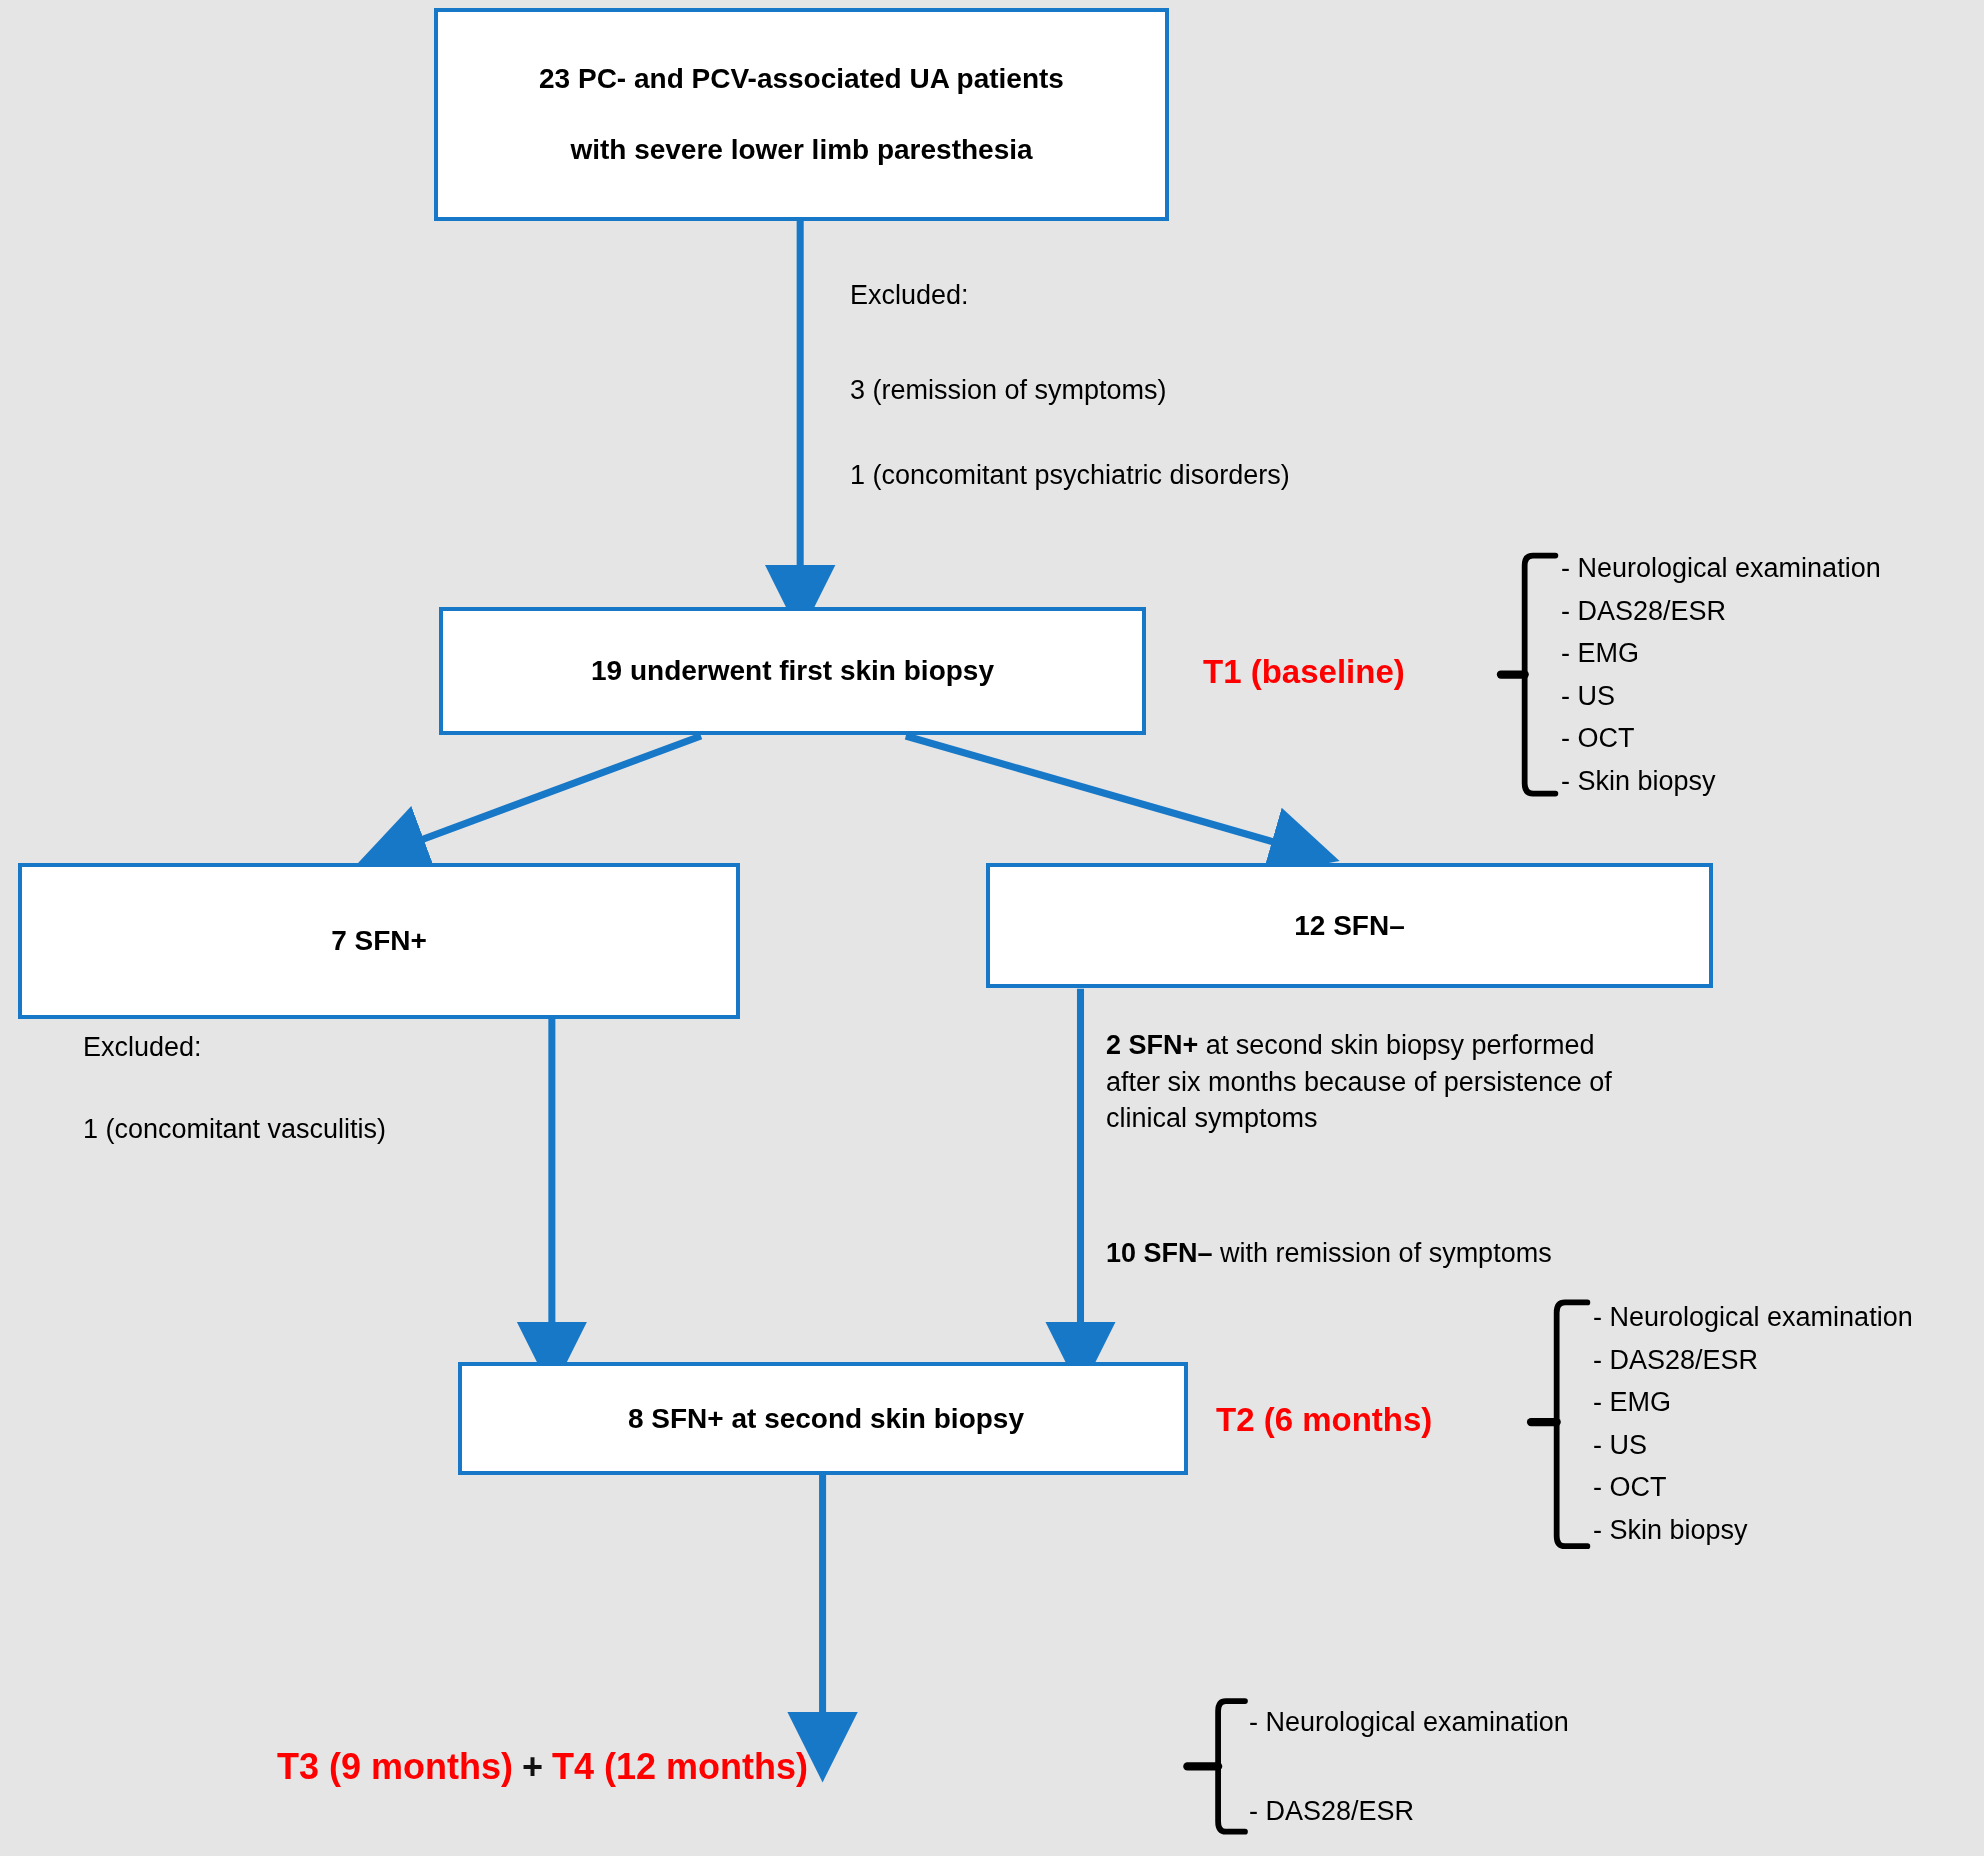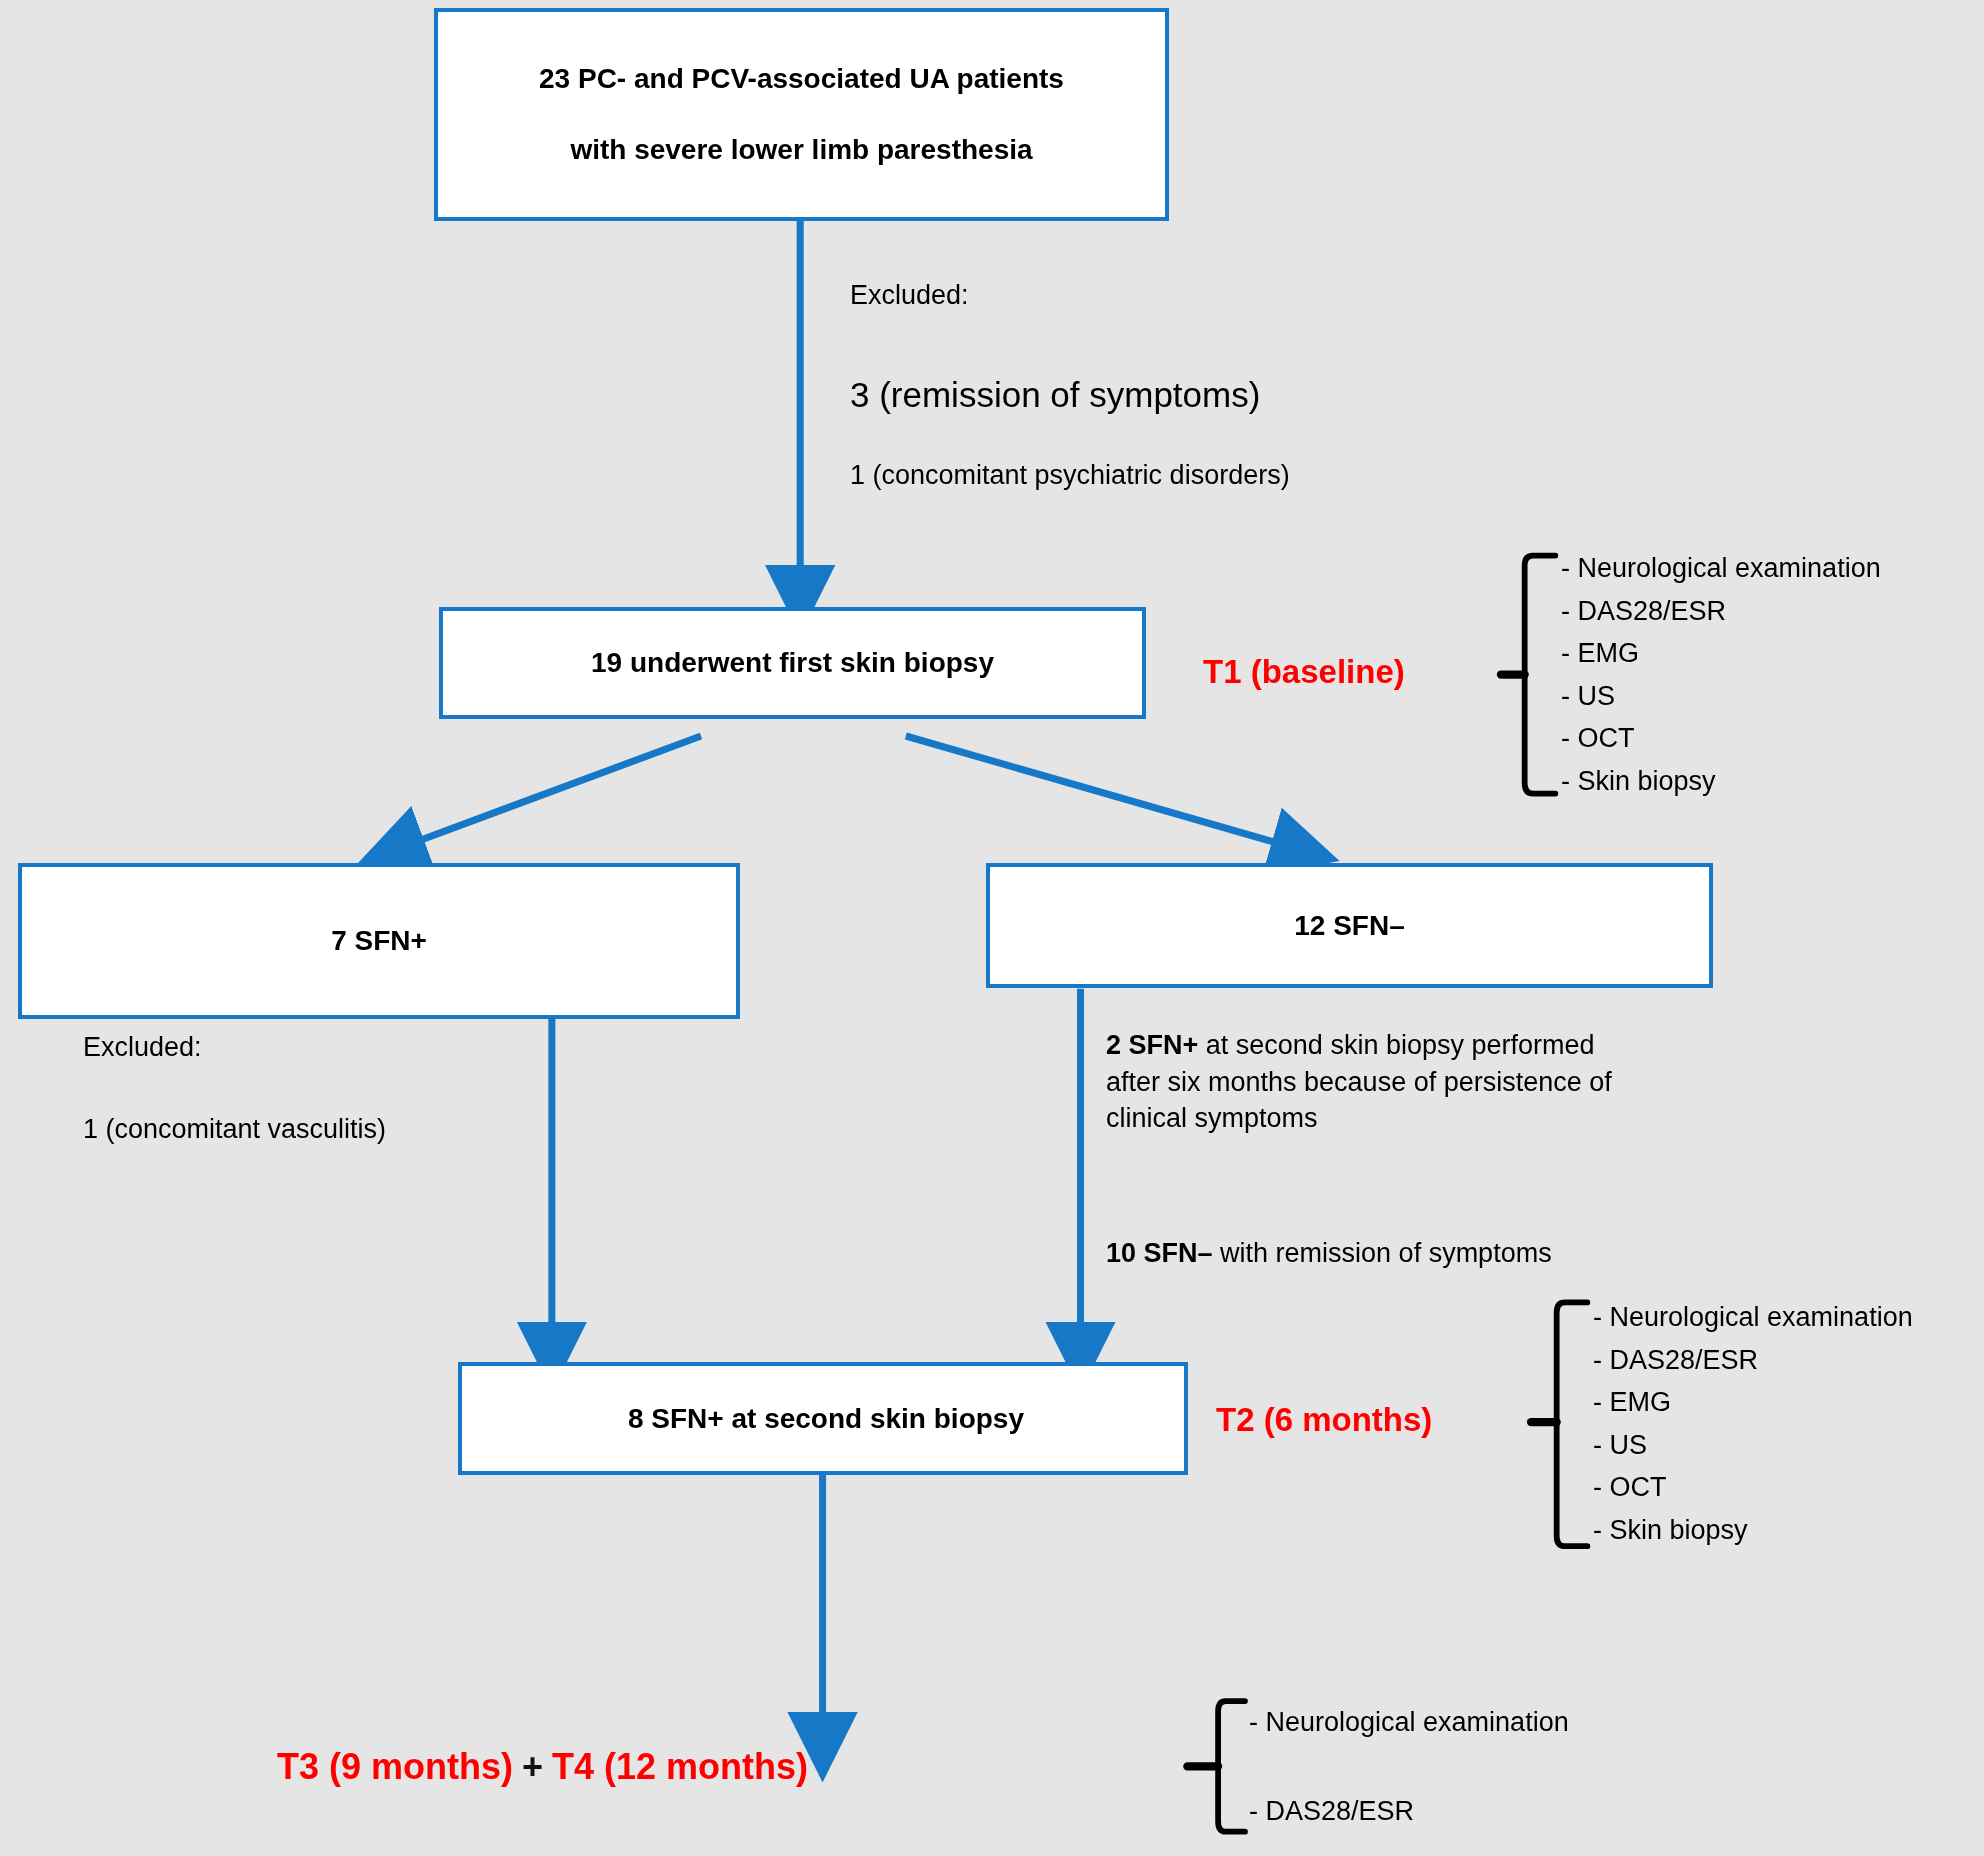--- a/index.html
+++ b/index.html
@@ -61,38 +61,38 @@
   </svg>
 
   <div class="box" style="left:434px;top:7.7px;width:735px;height:213px;">
     <div class="inner" style="font-size:28px;">
       <div>23 PC- and PCV-associated UA patients</div>
       <div style="height:28px;"></div>
       <div>with severe lower limb paresthesia</div>
     </div>
   </div>
 
-  <div class="box" style="left:439px;top:607px;width:707px;height:112px;text-align:center;">
+  <div class="box" style="left:439px;top:607px;width:707px;height:128px;text-align:center;">
     <div class="inner" style="font-size:28px;">19 underwent first skin biopsy</div>
   </div>
 
   <div class="box" style="left:18px;top:863px;width:722px;height:156px;">
     <div class="inner" style="font-size:28px;">7 SFN+</div>
   </div>
 
   <div class="box" style="left:986px;top:863px;width:727px;height:125px;">
     <div class="inner" style="font-size:28px;">12 SFN–</div>
   </div>
 
   <div class="box" style="left:458px;top:1362px;width:730px;height:113px;padding-left:6px;">
     <div class="inner" style="font-size:28px;">8 SFN+ at second skin biopsy</div>
   </div>
 
   <div class="txt" style="left:850px;top:280px;font-size:27px;">Excluded:</div>
-  <div class="txt" style="left:850px;top:375px;font-size:35px;">3 (remission of symptoms)</div>
+  <div class="txt" style="left:850px;top:375px;font-size:27px;">3 (remission of symptoms)</div>
   <div class="txt" style="left:850px;top:460px;font-size:27px;">1 (concomitant psychiatric disorders)</div>
 
   <div class="txt" style="left:83px;top:1032px;font-size:27px;">Excluded:</div>
   <div class="txt" style="left:83px;top:1114px;font-size:27px;">1 (concomitant vasculitis)</div>
 
   <div class="txt" style="left:1106px;top:1027px;width:506px;font-size:27px;line-height:1.36;">
     <b>2 SFN+</b><span> at second skin biopsy performed after six months because of persistence of clinical symptoms</span>
   </div>
 
   <div class="txt" style="left:1106px;top:1235px;width:506px;font-size:27px;line-height:1.36;">

